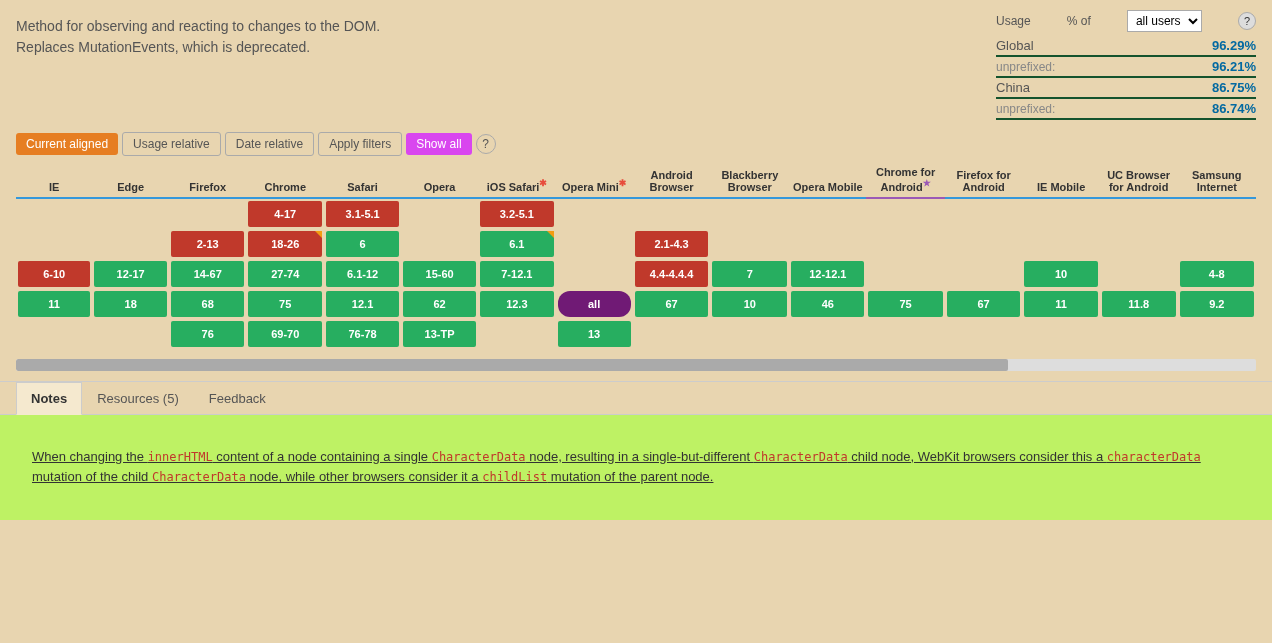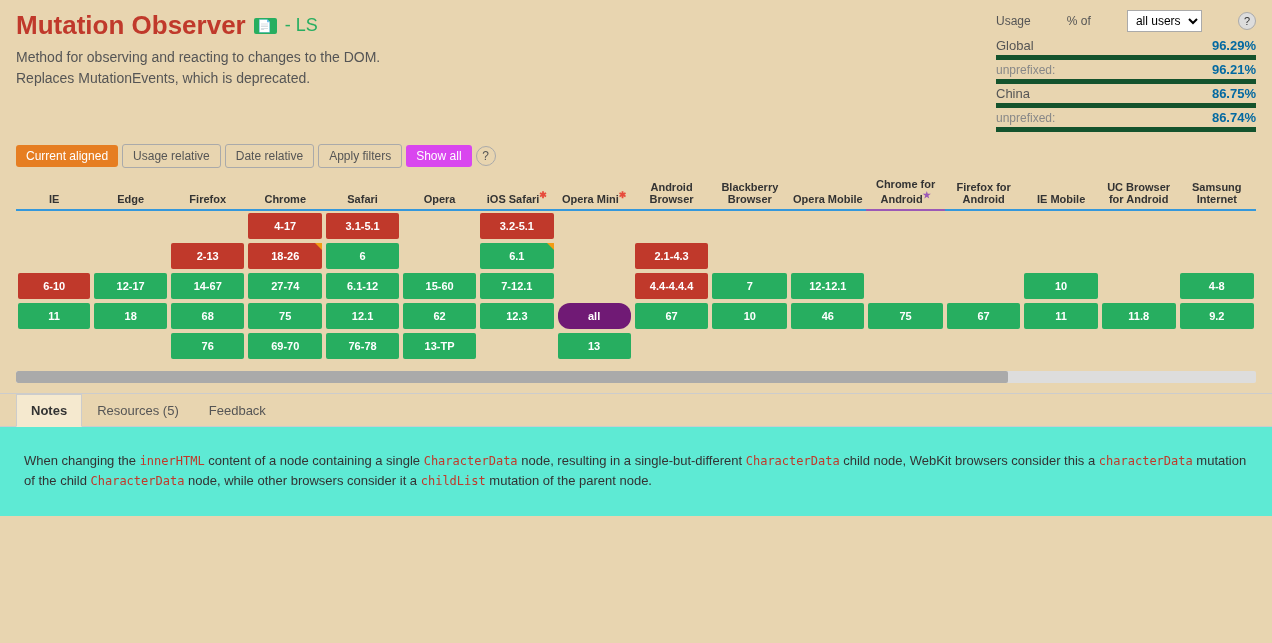--- a/index.html
+++ b/index.html
@@ -85,21 +85,21 @@
       display: flex;
       align-items: center;
       justify-content: center;
     }
 
     .stat-row {
       display: flex;
       justify-content: space-between;
       align-items: center;
       padding: 2px 0;
-      border-bottom: 5px solid #14532d;
+      border-bottom: 2px solid #14532d;
     }
 
     .stat-row .stat-label {
       color: #555;
       font-size: 13px;
     }
 
     .stat-row .stat-value {
       color: #0369a1;
       font-weight: bold;
@@ -256,26 +256,27 @@
 
     .tab-item.active {
       background: #f5e9cf;
       border: 1px solid #ccc;
       border-bottom: 1px solid #f5e9cf;
       color: #333;
       font-weight: bold;
     }
 
     .tab-content {
-      padding: 24px;
-      background: #5eead4;
+      padding: 32px;
+      background: #bef264;
       font-size: 13px;
       line-height: 1.6;
       color: #333;
       border-top: 1px solid #ccc;
+      text-decoration: underline;
     }
 
     .tab-content code {
       font-family: monospace;
       font-size: 12px;
       color: #c0392b;
     }
 
     .th-asterisk {
       font-size: 9px;
@@ -302,25 +303,20 @@
       border-style: solid;
       border-width: 0 7px 7px 0;
       border-color: transparent #f39c12 transparent transparent;
     }
   </style>
 </head>
 <body>
 
 <div class="top-bar">
   <div class="title-section">
-    <h1>
-      <span>Mutation Observer</span>
-      <span class="doc-icon">📄</span>
-      <span class="ls-badge">- LS</span>
-    </h1>
     <div class="description">
       <span>Method for observing and reacting to changes to the DOM.</span><br>
       <span>Replaces MutationEvents, which is deprecated.</span>
     </div>
   </div>
 
   <div class="stats-panel">
     <div class="stats-usage-row">
       <label>Usage</label>
       <label>% of</label>

